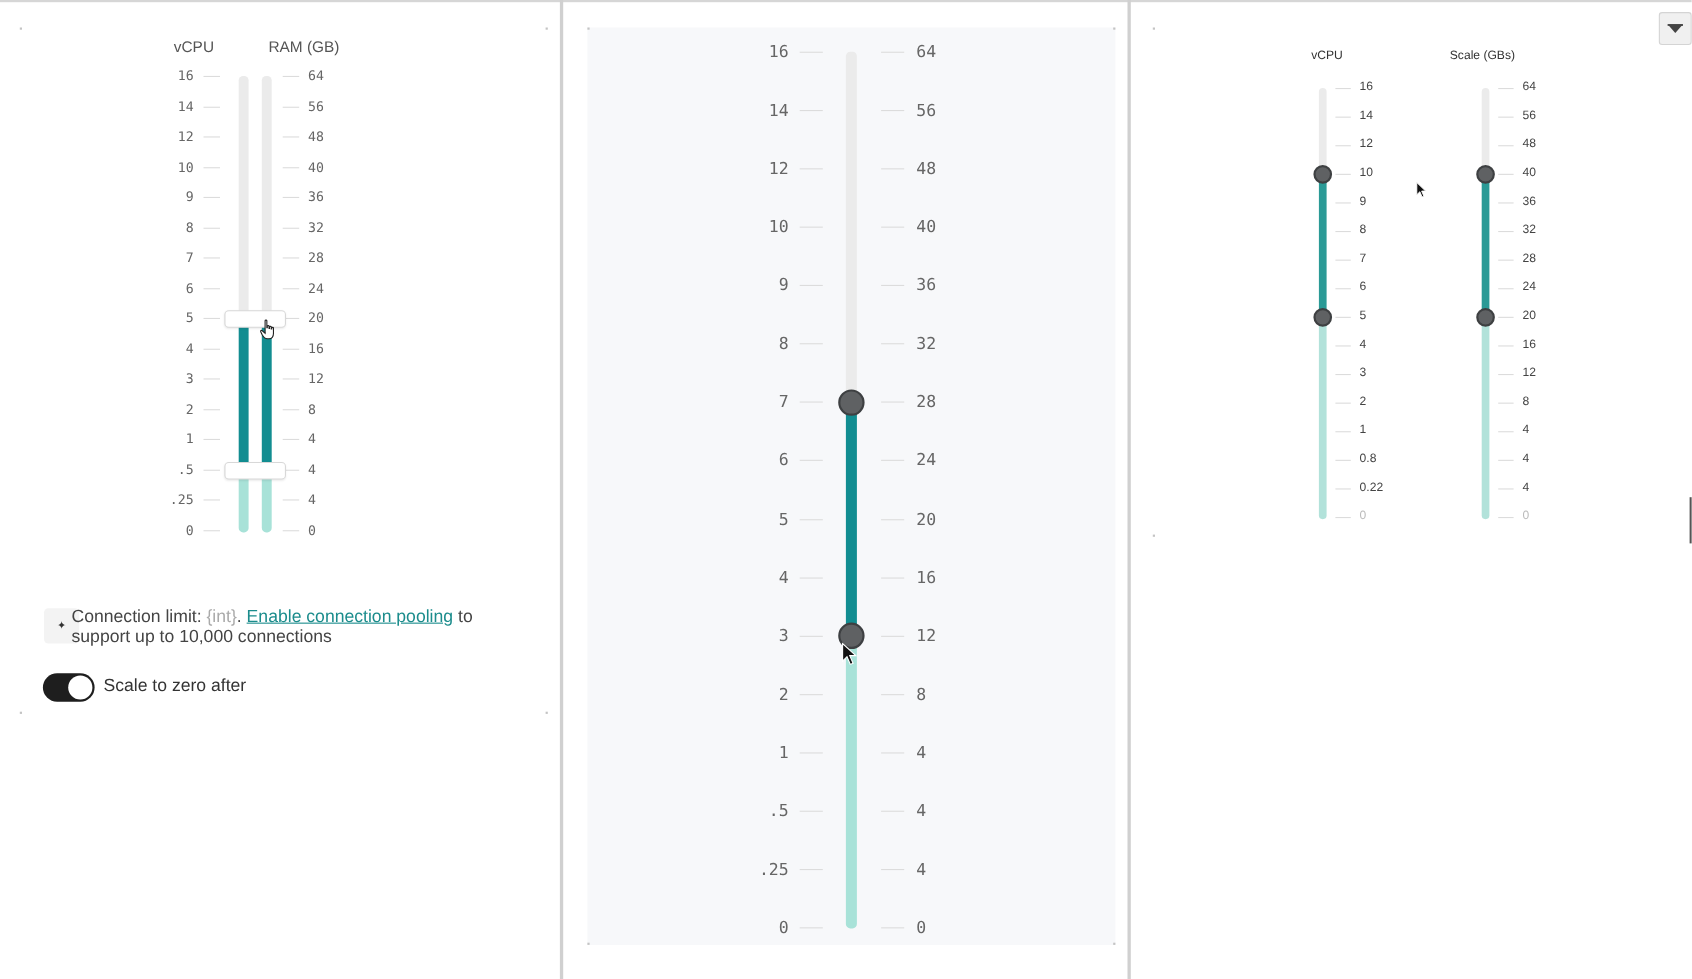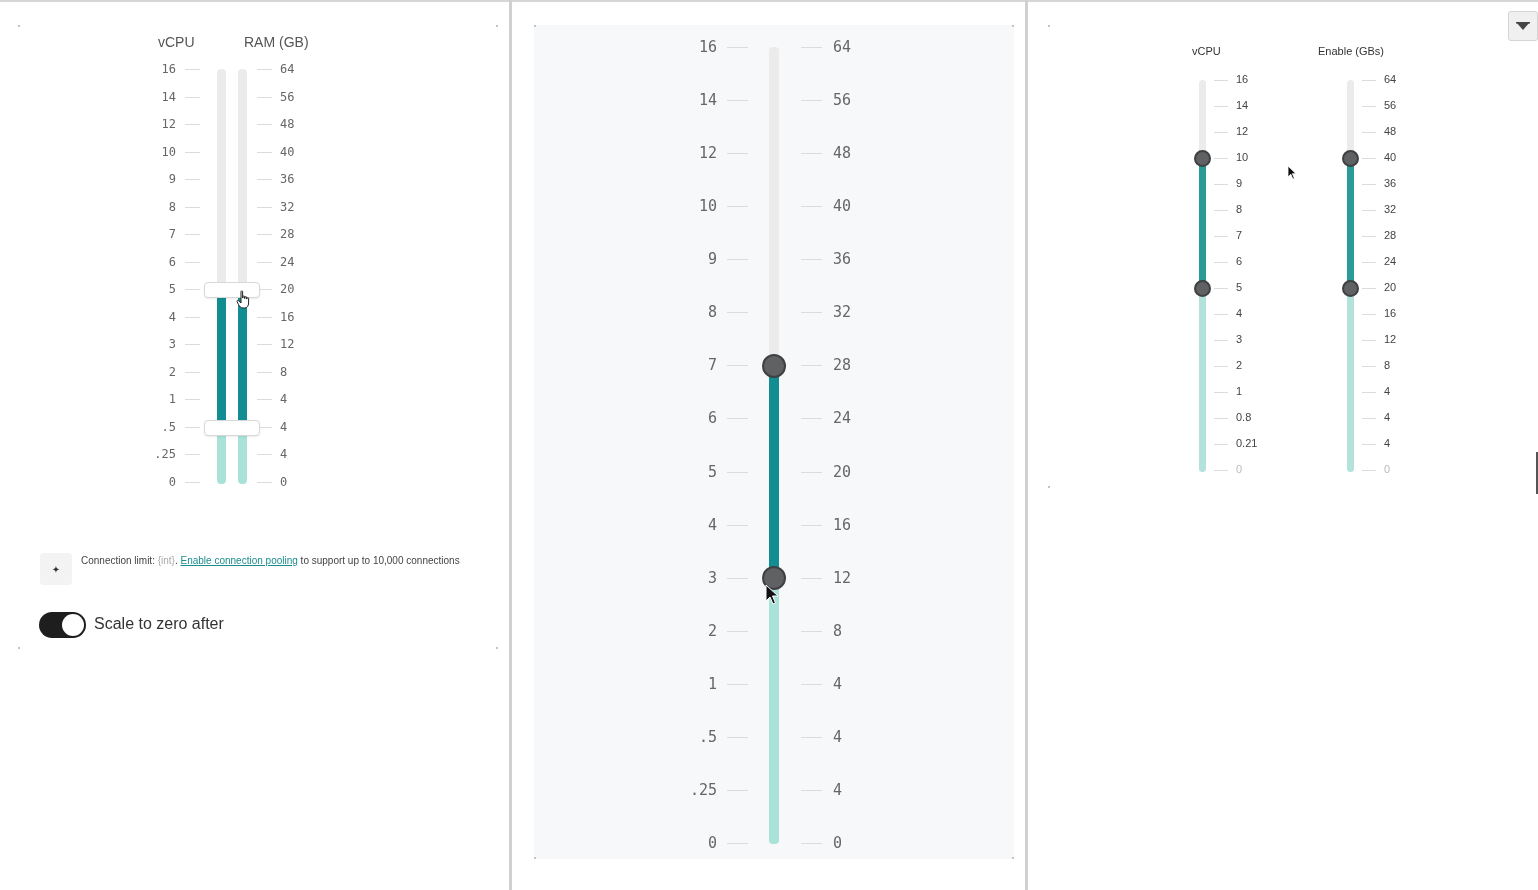--- a/index.html
+++ b/index.html
@@ -17,21 +17,21 @@
   .tick-line { position: absolute; height: 1px; background: #dcdcdc; }
 
   .track { position: absolute; border-radius: 4px; }
   .track-grey { background: #ebebeb; }
   .track-dark { background: #128d91; }
   .track-light { background: #a8e2d8; }
 
   .flat-handle { position: absolute; width: 56px; height: 16px; background: #fff; border: 1px solid #d8d8d8; border-radius: 4px; box-shadow: 0 1px 2px rgba(0,0,0,0.08); }
 
   .info-box { position: absolute; left: 40px; top: 553px; width: 32px; height: 32px; background: #f3f3f3; border-radius: 4px; display: flex; align-items: center; justify-content: center; font-size: 10px; color: #333; }
-  .info-text { position: absolute; left: 81px; top: 551px; width: 410px; font-size: 10px; line-height: 19px; color: #444; }
+  .info-text { position: absolute; left: 65px; top: 551px; width: 410px; font-size: 16px; line-height: 19px; color: #444; }
   .info-text .placeholder { color: #aaa; }
   .info-text .link { color: #1b8c8c; text-decoration: underline; }
 
   .toggle { position: absolute; left: 39px; top: 612px; width: 47px; height: 26px; background: #1e1e1e; border-radius: 13px; }
   .toggle-knob { position: absolute; right: 2px; top: 2px; width: 22px; height: 22px; background: #fff; border-radius: 50%; }
   .toggle-label { position: absolute; left: 94px; top: 615px; font-size: 16px; color: #333; }
 
   
   .p2-bg { position: absolute; left: 534px; top: 25px; width: 480px; height: 834px; background: #f7f8fa; }
   .tick-label-mono2 { position: absolute; font-family: "DejaVu Sans Mono", monospace; font-size: 15px; color: #666; }
@@ -243,21 +243,21 @@
   <svg class="cursor" style="left:765px;top:584px;" width="14" height="22" viewBox="0 0 14 22">
     <path d="M1 1 L1 17 L5 13 L8 20 L10.5 19 L7.5 12 L13 12 Z" fill="#111" stroke="#fff" stroke-width="1"></path>
   </svg>
 </section>
 
 <section id="panel3">
   <div class="corner-dot" style="left:1048px;top:25px;"></div>
   <div class="corner-dot" style="left:1048px;top:486px;"></div>
 
   <div class="p3-header" style="left:1192px;">vCPU</div>
-  <div class="p3-header" style="left:1318px;">Enable (GBs)</div>
+  <div class="p3-header" style="left:1318px;">Scale (GBs)</div>
 
   <div id="p3-ticks">
       <div class="tick-label-sm" style="left: 1236px; top: 73px;">16</div>
       <div class="tick-line" style="left: 1214px; width: 14px; top: 80px;"></div>
       <div class="tick-label-sm" style="left: 1236px; top: 99px;">14</div>
       <div class="tick-line" style="left: 1214px; width: 14px; top: 106px;"></div>
       <div class="tick-label-sm" style="left: 1236px; top: 125px;">12</div>
       <div class="tick-line" style="left: 1214px; width: 14px; top: 132px;"></div>
       <div class="tick-label-sm" style="left: 1236px; top: 151px;">10</div>
       <div class="tick-line" style="left: 1214px; width: 14px; top: 158px;"></div>
@@ -274,21 +274,21 @@
       <div class="tick-label-sm" style="left: 1236px; top: 307px;">4</div>
       <div class="tick-line" style="left: 1214px; width: 14px; top: 314px;"></div>
       <div class="tick-label-sm" style="left: 1236px; top: 333px;">3</div>
       <div class="tick-line" style="left: 1214px; width: 14px; top: 340px;"></div>
       <div class="tick-label-sm" style="left: 1236px; top: 359px;">2</div>
       <div class="tick-line" style="left: 1214px; width: 14px; top: 366px;"></div>
       <div class="tick-label-sm" style="left: 1236px; top: 385px;">1</div>
       <div class="tick-line" style="left: 1214px; width: 14px; top: 392px;"></div>
       <div class="tick-label-sm" style="left: 1236px; top: 411px;">0.8</div>
       <div class="tick-line" style="left: 1214px; width: 14px; top: 418px;"></div>
-      <div class="tick-label-sm" style="left: 1236px; top: 437px;">0.21</div>
+      <div class="tick-label-sm" style="left: 1236px; top: 437px;">0.22</div>
       <div class="tick-line" style="left: 1214px; width: 14px; top: 444px;"></div>
       <div class="tick-label-sm faded" style="left: 1236px; top: 463px;">0</div>
       <div class="tick-line" style="left: 1214px; width: 14px; top: 470px;"></div>
       <div class="tick-label-sm" style="left: 1384px; top: 73px;">64</div>
       <div class="tick-line" style="left: 1362px; width: 14px; top: 80px;"></div>
       <div class="tick-label-sm" style="left: 1384px; top: 99px;">56</div>
       <div class="tick-line" style="left: 1362px; width: 14px; top: 106px;"></div>
       <div class="tick-label-sm" style="left: 1384px; top: 125px;">48</div>
       <div class="tick-line" style="left: 1362px; width: 14px; top: 132px;"></div>
       <div class="tick-label-sm" style="left: 1384px; top: 151px;">40</div>

